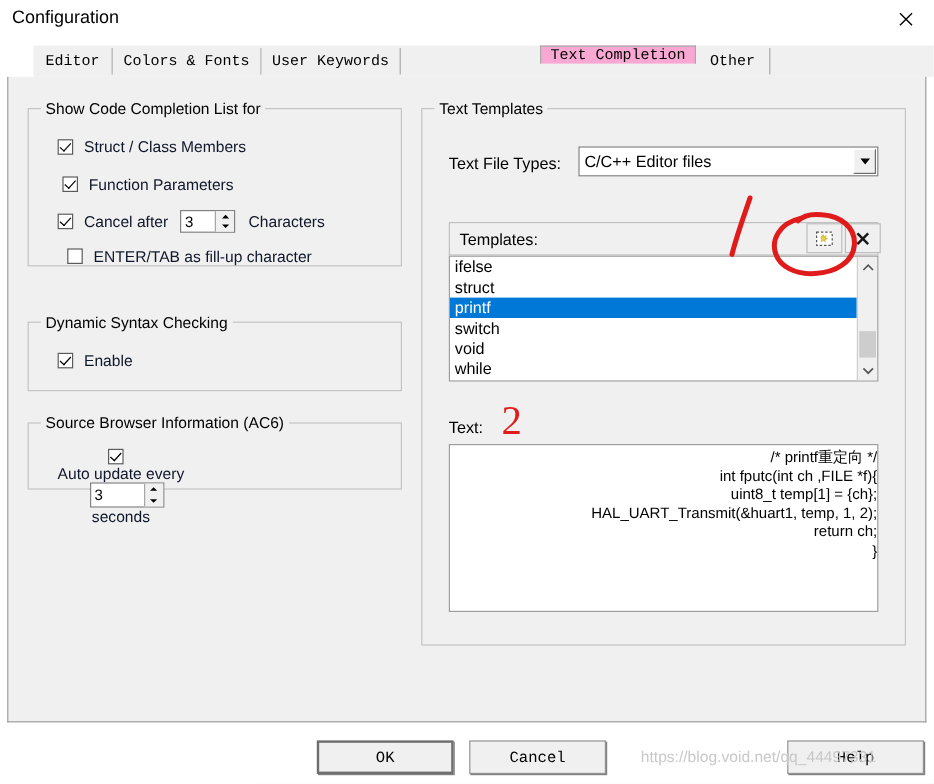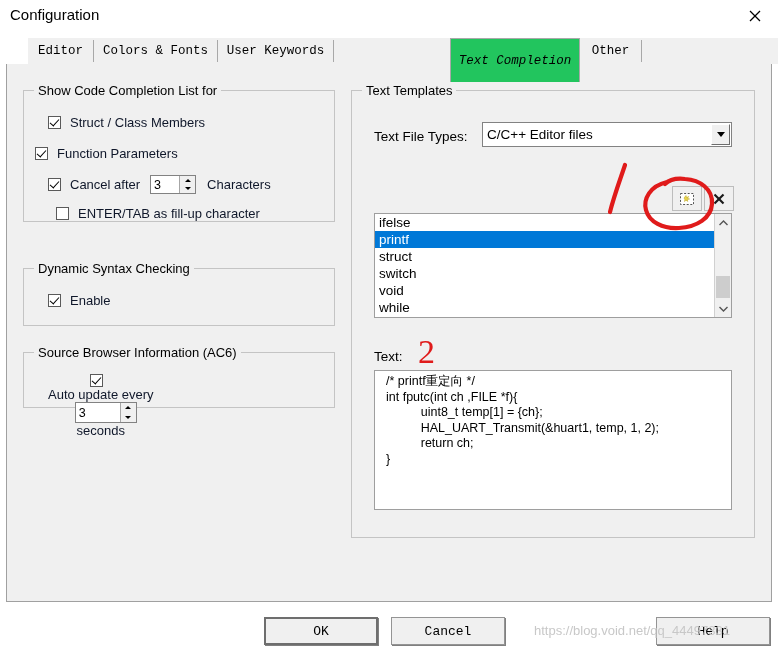--- a/index.html
+++ b/index.html
@@ -51,28 +51,27 @@
     color: #000;
     background: #f0f0f0;
     border-right: 1px solid #a8a8a8;
     padding: 0 8px;
     box-sizing: border-box;
     white-space: nowrap;
     cursor: pointer;
   }
   .tab.selected {
     top: 0px;
-    height: 44px;
-    background: #22c55e;
+    height: 15px;
+    background: #f9a8d4;
     border-left: 1px solid #a8a8a8;
     border-top: 1px solid #a8a8a8;
     border-right: 1px solid #a8a8a8;
     font-weight: normal;
     z-index: 5;
-    font-style: italic;
   }
 
   
   #dialog-body {
     position: absolute; left: 6px; top: 64px;
     width: 766px; height: 538px;
     background: #f0f0f0;
     border: 1px solid #a0a0a0;
     border-top: none;
     box-sizing: border-box;
@@ -247,27 +246,28 @@
   
   #text-label {
     position: absolute;
     font-size: 13.5px;
   }
   #text-area {
     position: absolute;
     background: #ffffff;
     border: 1px solid #9e9e9e;
     box-sizing: border-box;
-    padding: 3px 11px;
+    padding: 3px 0;
     font-family: "Liberation Sans", sans-serif;
     font-size: 12.5px;
     line-height: 15.5px;
     white-space: pre;
     overflow: hidden;
     color: #000;
+    text-align: right;
   }
 
   
   .dlg-btn {
     position: absolute;
     height: 28px;
     background: #f0f0f0;
     border: 1px solid #949494;
     box-sizing: border-box;
     display: flex; align-items: center; justify-content: center;
@@ -342,21 +342,21 @@
 <div id="dialog-body">
 
   <div class="groupbox" style="left:16px; top:26px; width:312px; height:132px;">
     <div class="group-title">Show Code Completion List for</div>
 
     <div class="chk-row" style="left:24px; top:24px;">
       <span class="chk-box checked"></span>
       <span class="chk-label">Struct / Class Members</span>
     </div>
 
-    <div class="chk-row" style="left:11px; top:55px;">
+    <div class="chk-row" style="left:28px; top:55px;">
       <span class="chk-box checked"></span>
       <span class="chk-label">Function Parameters</span>
     </div>
 
     <div class="chk-row" style="left:24px; top:84px;">
       <span class="chk-box checked"></span>
       <span class="chk-label">Cancel after</span>
       <span class="spinner" style="margin-left:10px;">
         <span class="sp-val">3</span>
         <span class="sp-arrows">
@@ -399,38 +399,41 @@
 
   <div class="groupbox" style="left:344px; top:26px; width:404px; height:448px;">
     <div class="group-title">Text Templates</div>
 
     <div style="position:absolute; left:22px; top:38px; font-size:13.5px;">Text File Types:</div>
     <div class="combo" style="left:130px; top:31px; width:250px; height:25px;">
       <span class="cb-val">C/C++ Editor files</span>
       <span class="cb-btn"></span>
     </div>
 
+    <div id="tpl-header" style="left:22px; top:94px; width:358px; height:28px;">
+      <span id="tpl-header-label">Templates:</span>
+    </div>
     <div class="icon-btn" style="left:320px; top:95px;">
       <svg width="18" height="16" viewBox="0 0 18 16">
         <rect x="2.5" y="2.5" width="13" height="11" fill="#fff" stroke="#555" stroke-width="1" stroke-dasharray="2,1.6"></rect>
         <path d="M6 7 L8 4.5 L8.6 6.6 L10.6 5.4 L9.6 7.4 L11.6 8 L9.2 8.6 L9.8 10.4 L8 9.2 L6.6 10.6 L6.8 8.4 Z" fill="#e8d44a" stroke="#b8a018" stroke-width="0.5"></path>
       </svg>
     </div>
     <div class="icon-btn" style="left:352px; top:95px;">
       <svg width="16" height="16" viewBox="0 0 16 16">
         <line x1="3.5" y1="3.5" x2="12.5" y2="12.5" stroke="#1a1a1a" stroke-width="2.1"></line>
         <line x1="12.5" y1="3.5" x2="3.5" y2="12.5" stroke="#1a1a1a" stroke-width="2.1"></line>
       </svg>
     </div>
 
     <div id="tpl-list" style="left:22px; top:122px; width:358px; height:105px;">
       <div style="position:absolute; left:0; top:0; right:17px; bottom:0;">
         <div class="tpl-item">ifelse</div>
+        <div class="tpl-item">struct</div>
         <div class="tpl-item selected">printf</div>
-        <div class="tpl-item">struct</div>
         <div class="tpl-item">switch</div>
         <div class="tpl-item">void</div>
         <div class="tpl-item">while</div>
       </div>
       <div id="tpl-scroll" style="right:0; top:0; bottom:0;">
         <div class="sb-arrow">
           <svg width="11" height="8" viewBox="0 0 11 8">
             <polyline points="1.5,6 5.5,2 9.5,6" fill="none" stroke="#555" stroke-width="1.4"></polyline>
           </svg>
         </div>

